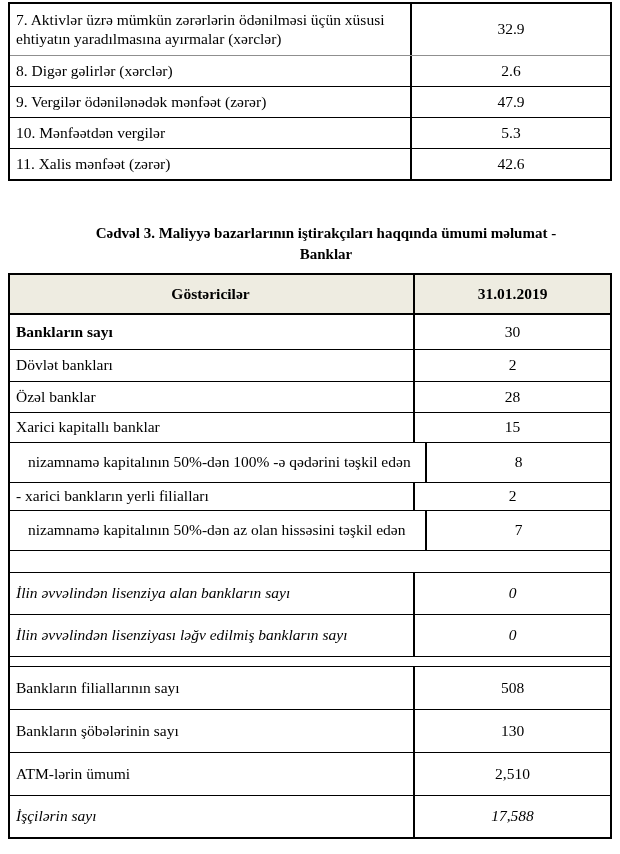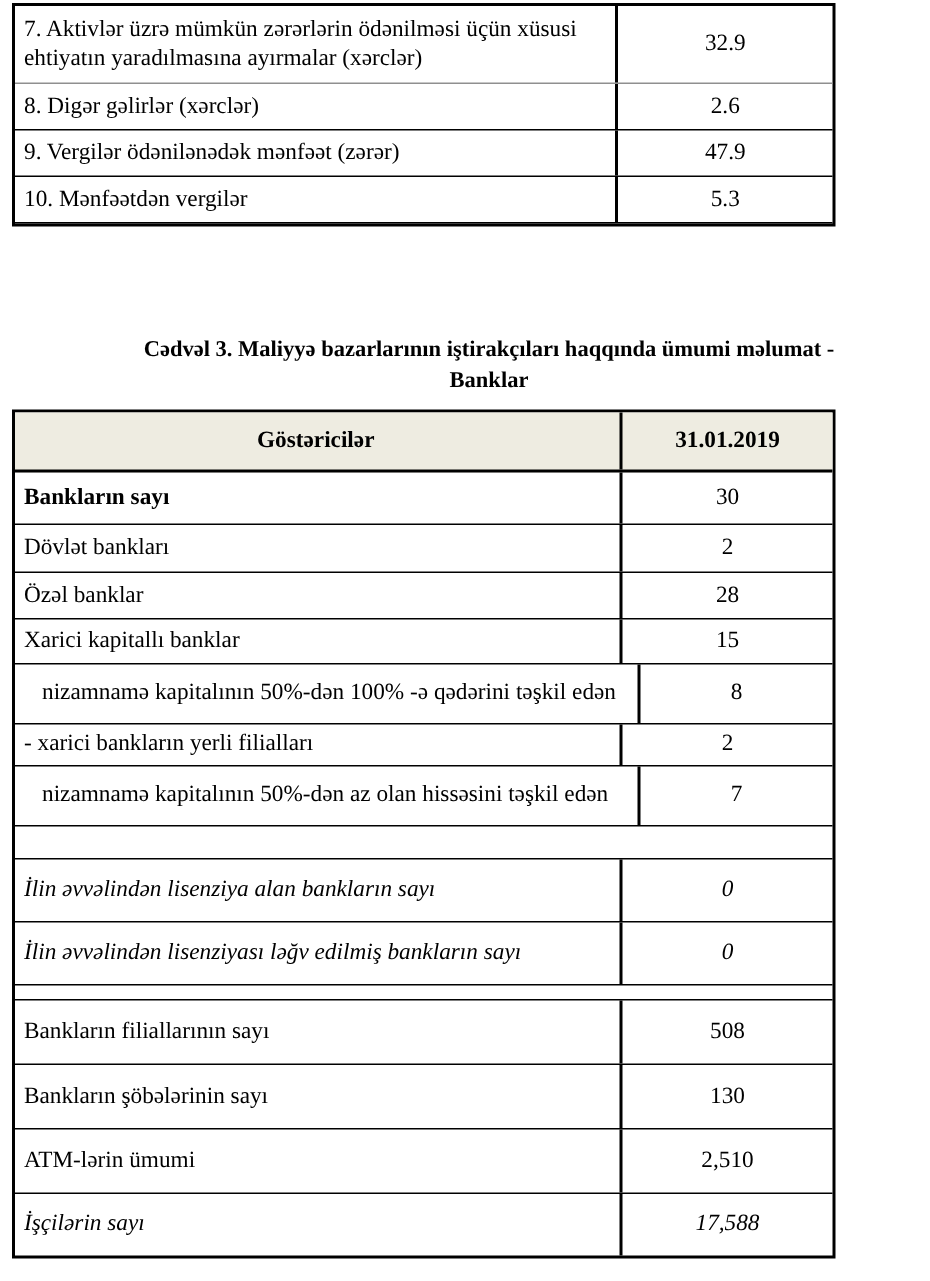--- a/index.html
+++ b/index.html
@@ -9,21 +9,21 @@
     height: 854px;
     background: #ffffff;
     color: #000000;
     font-family: "Liberation Serif", "DejaVu Serif", serif;
     font-size: 15.5px;
     overflow: hidden;
   }
   .doc-table {
     position: absolute;
     left: 8px;
-    width: 549px;
+    width: 604px;
     border: 2px solid #000000;
     box-sizing: border-box;
     background: #ffffff;
   }
   .tbl-top  { top: 2px; }
   .tbl-banks { top: 273px; }
 
   .t-row {
     display: flex;
     align-items: stretch;
@@ -101,20 +101,24 @@
       <div class="val">2.6</div>
     </div>
     <div class="t-row h30">
       <div class="lbl">9. Vergilər ödənilənədək mənfəət (zərər)</div>
       <div class="val">47.9</div>
     </div>
     <div class="t-row h30">
       <div class="lbl">10. Mənfəətdən vergilər</div>
       <div class="val">5.3</div>
     </div>
+    <div class="t-row h30 last">
+      <div class="lbl">11. Xalis mənfəət (zərər)</div>
+      <div class="val">42.6</div>
+    </div>
   </div>
 
   <div class="table-title">
     <div>Cədvəl 3. Maliyyə bazarlarının iştirakçıları haqqında ümumi məlumat -</div>
     <div>Banklar</div>
   </div>
 
   <div class="doc-table tbl-banks">
     <div class="t-row head h38">
       <div class="lbl centered">Göstəricilər</div>

